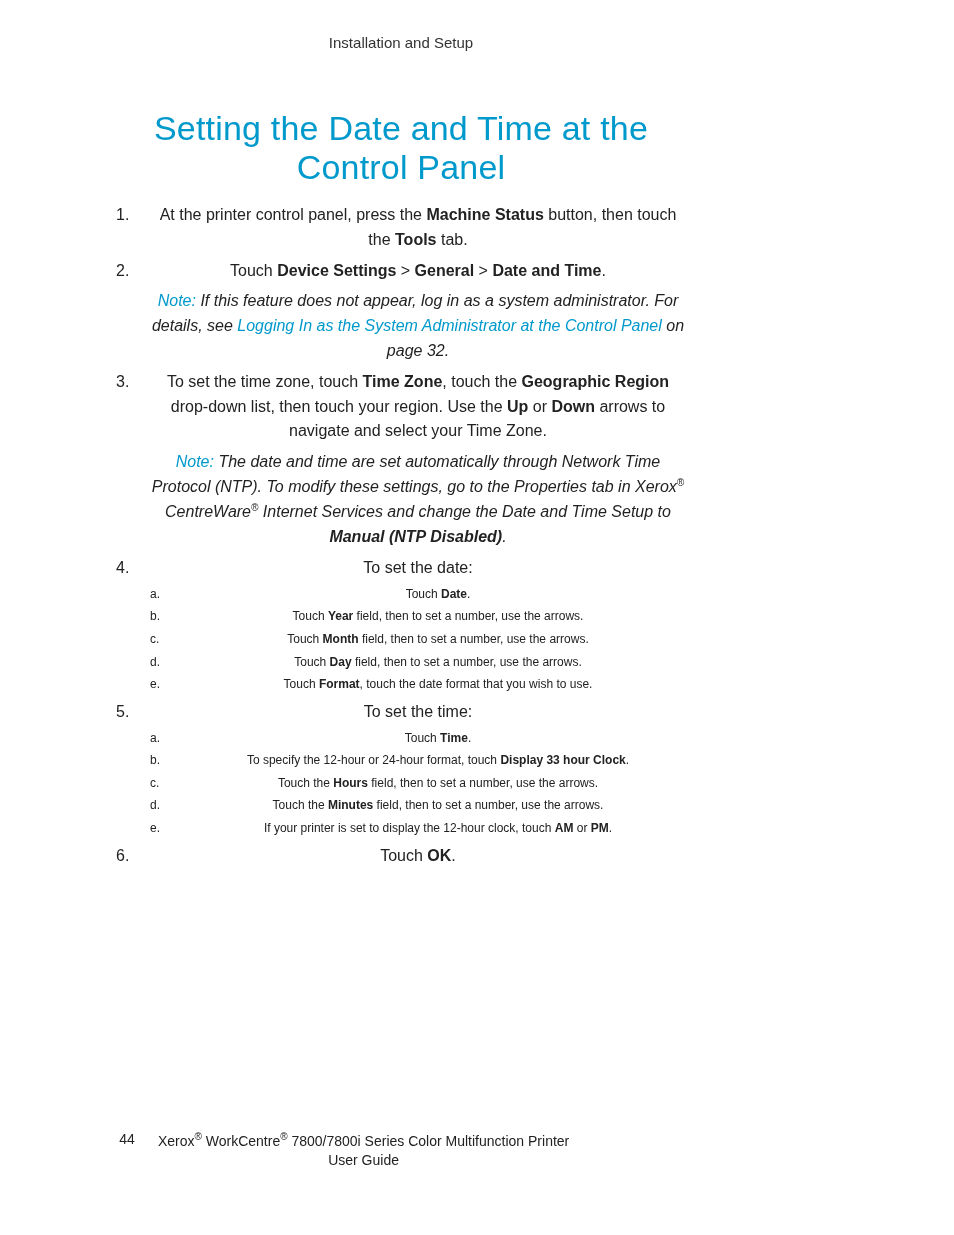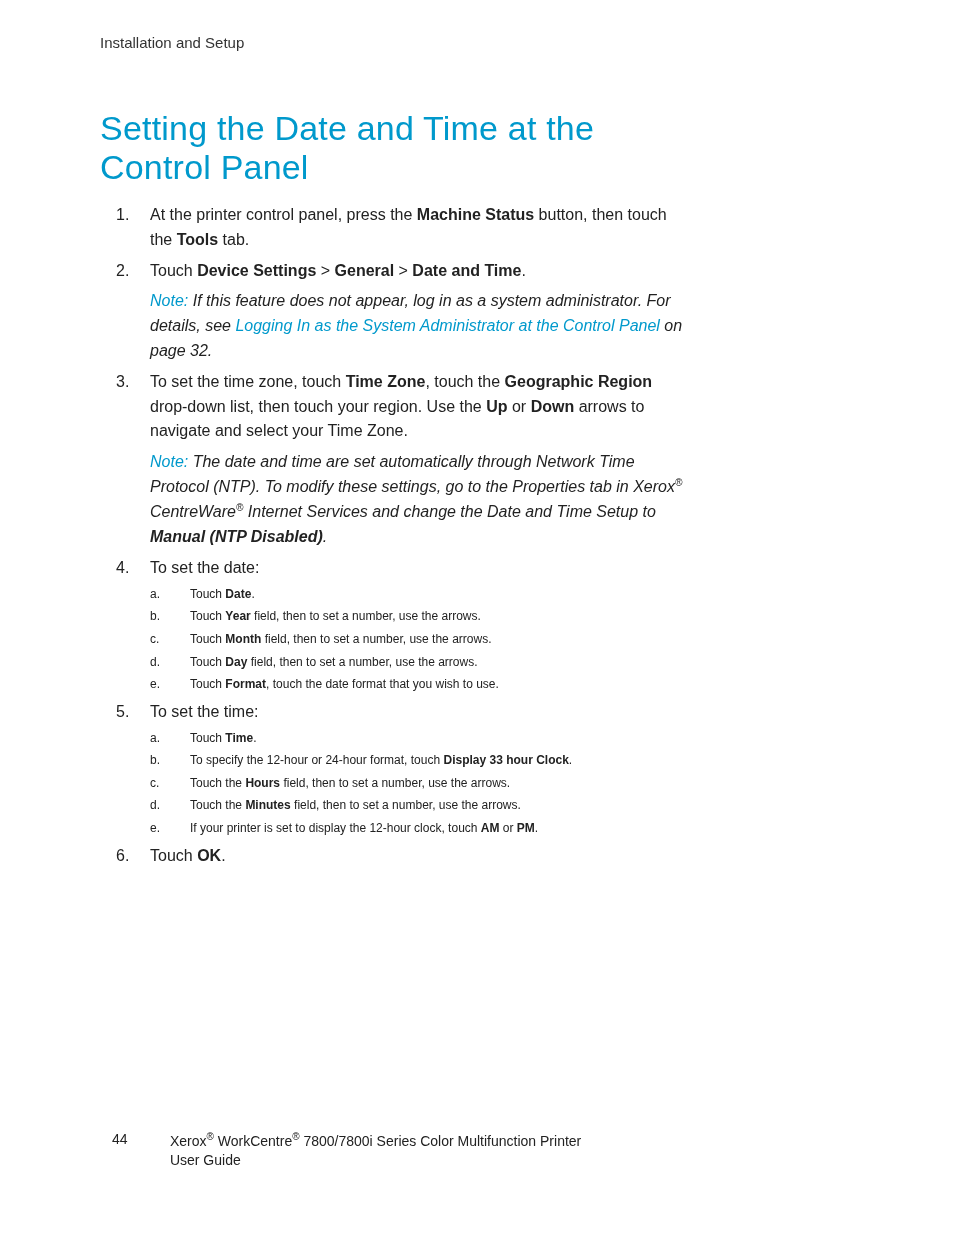--- a/index.html
+++ b/index.html
@@ -12,20 +12,21 @@
     color: #222;
     background: #fff;
     position: relative;
   }
   .page {
     box-sizing: border-box;
     padding: 34px 100px 0 100px;
     width: 802px;
     height: 1235px;
     position: relative;
+    text-align: center;
   }
   .header {
     font-size: 15px;
     color: #333;
     margin-bottom: 58px;
   }
   h1 {
     font-size: 34px;
     font-weight: 400;
     color: #0099cc;
@@ -83,21 +84,21 @@
     font-style: italic;
   }
   a.xref {
     color: #0099cc;
     text-decoration: none;
   }
   b { font-weight: 700; }
   sup { font-size: 10px; vertical-align: super; }
   .footer {
     position: absolute;
-    left: 112px;
+    left: 100px;
     bottom: 64px;
     font-size: 14px;
     line-height: 1.4;
   }
   .footer .pnum {
     display: inline-block;
     width: 54px;
     vertical-align: top;
   }
   .footer .ftxt {

